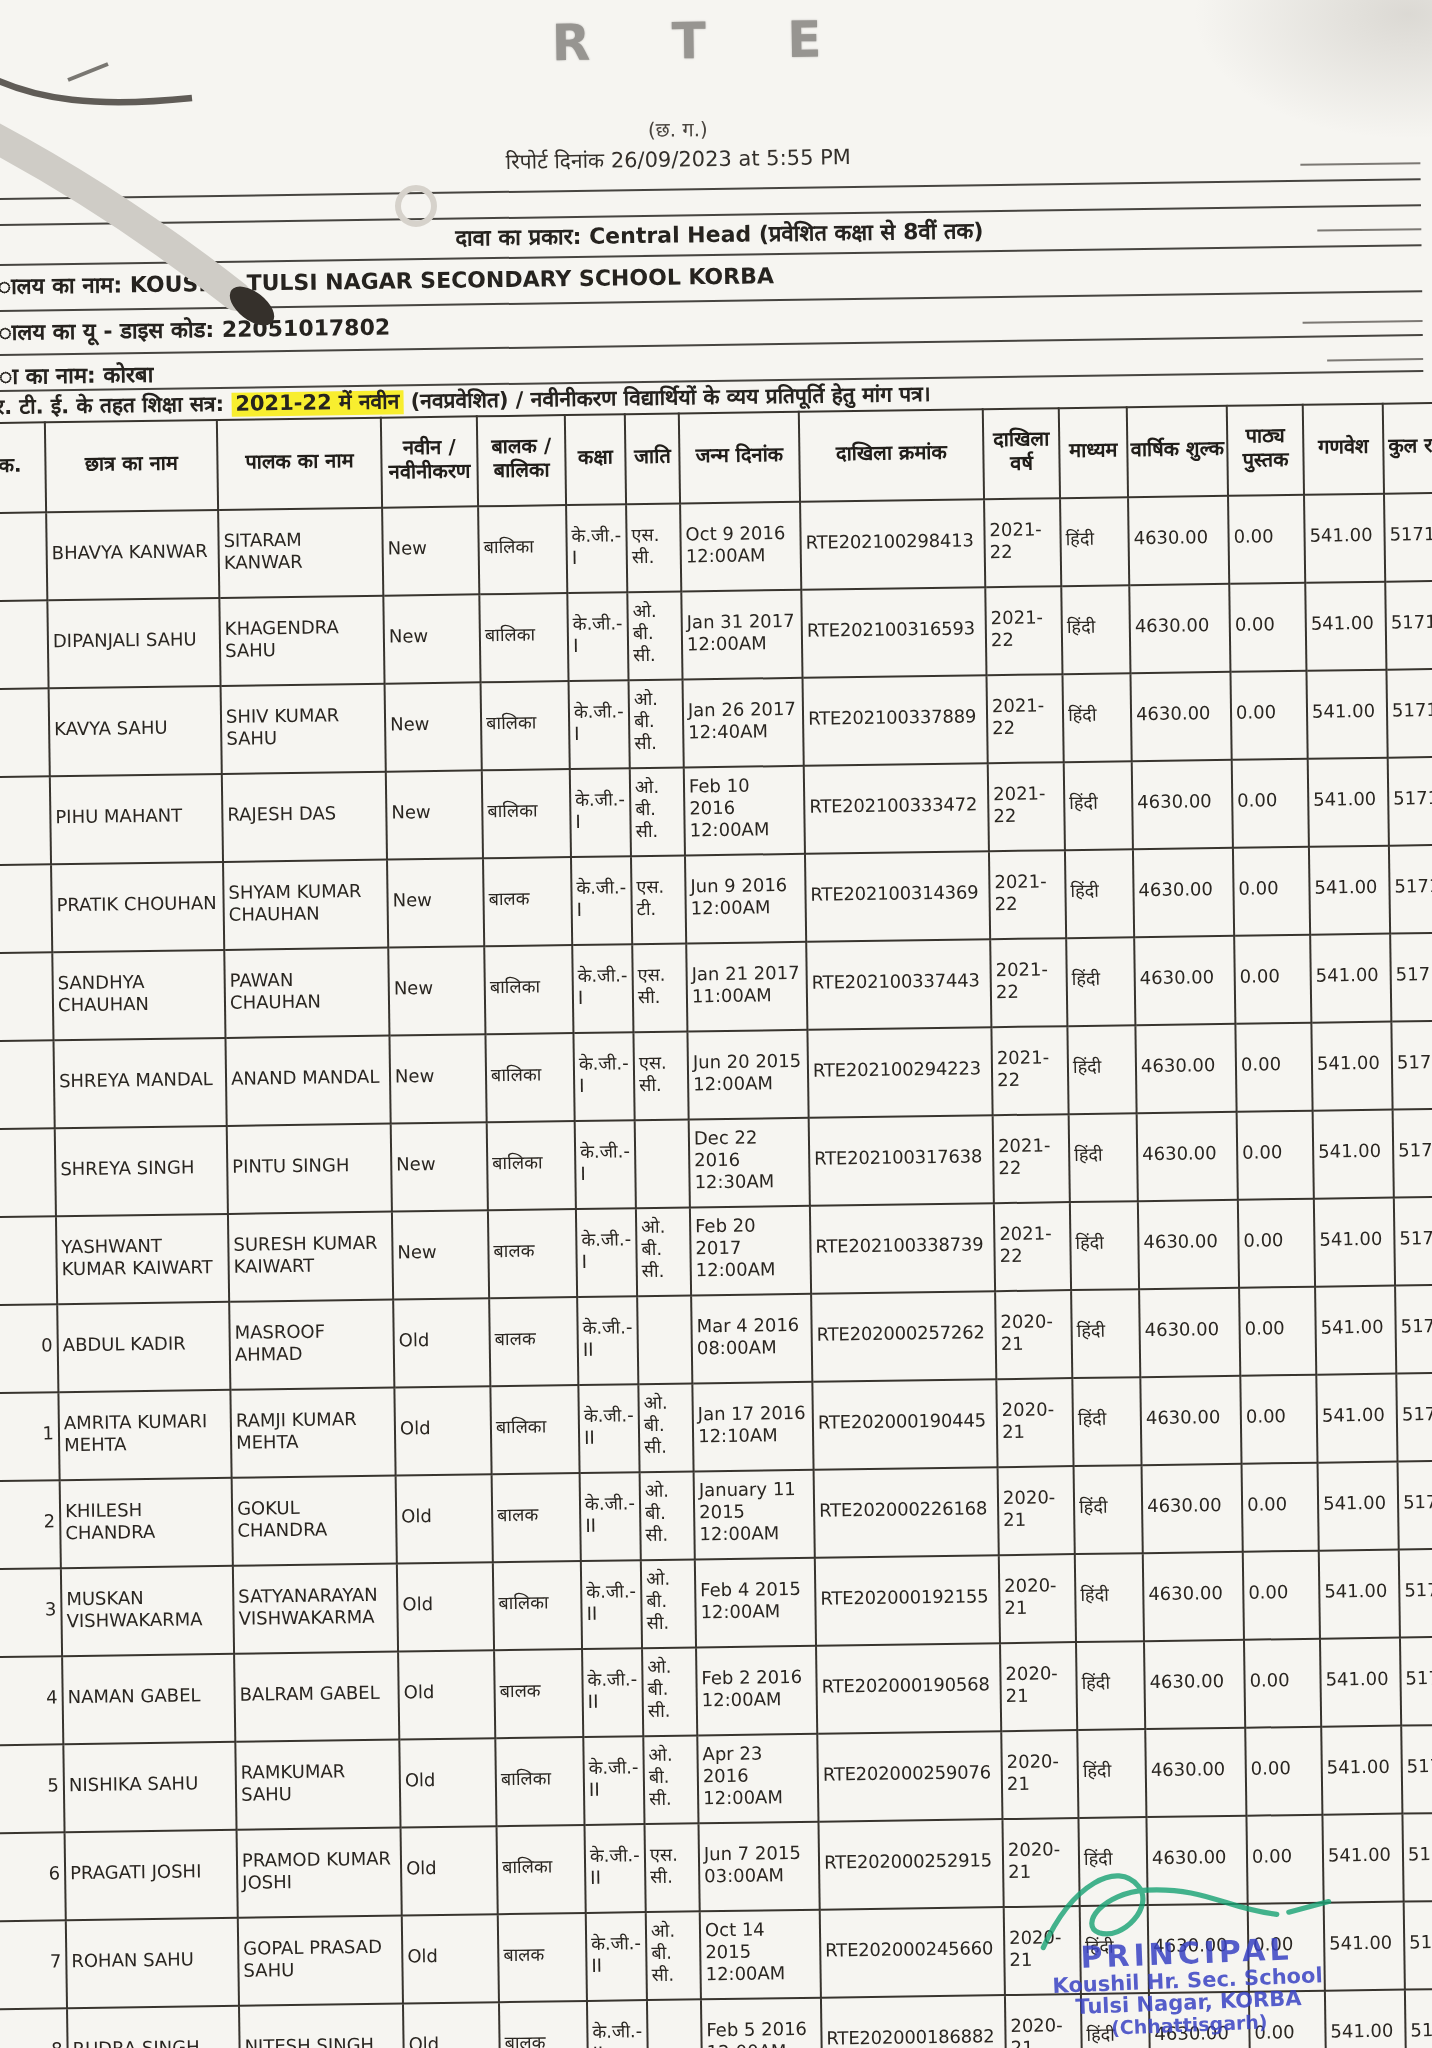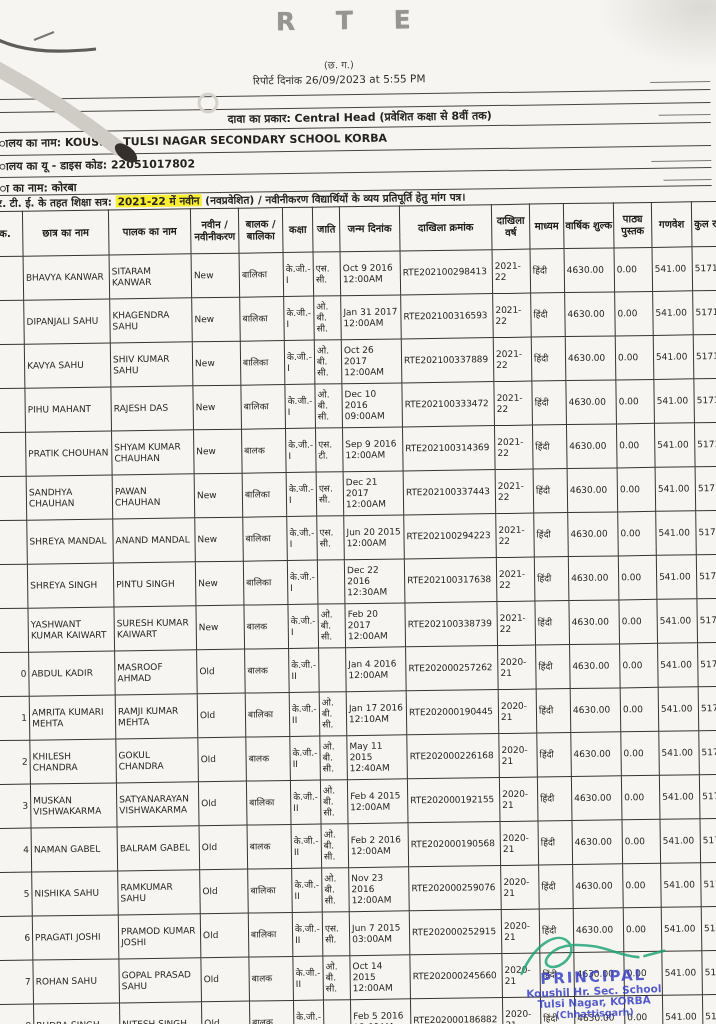--- a/index.html
+++ b/index.html
@@ -168,72 +168,72 @@
           <td class="c-total">5171.00</td>
         </tr>
         <tr>
           <td class="c-serial"></td>
           <td class="c-student">KAVYA SAHU</td>
           <td class="c-parent">SHIV KUMAR SAHU</td>
           <td class="c-status">New</td>
           <td class="c-gender">बालिका</td>
           <td class="c-cls">के.जी.-I</td>
           <td class="c-caste">ओ. बी. सी.</td>
-          <td class="c-dob">Oct 26 2017 12:00AM</td>
+          <td class="c-dob">Jan 26 2017 12:40AM</td>
           <td class="c-admission_no">RTE202100337889</td>
           <td class="c-year">2021-22</td>
           <td class="c-medium">हिंदी</td>
           <td class="c-fee">4630.00</td>
           <td class="c-textbook">0.00</td>
           <td class="c-uniform">541.00</td>
           <td class="c-total">5171.00</td>
         </tr>
         <tr>
           <td class="c-serial"></td>
           <td class="c-student">PIHU MAHANT</td>
           <td class="c-parent">RAJESH DAS</td>
           <td class="c-status">New</td>
           <td class="c-gender">बालिका</td>
           <td class="c-cls">के.जी.-I</td>
           <td class="c-caste">ओ. बी. सी.</td>
-          <td class="c-dob">Dec 10 2016 09:00AM</td>
+          <td class="c-dob">Feb 10 2016 12:00AM</td>
           <td class="c-admission_no">RTE202100333472</td>
           <td class="c-year">2021-22</td>
           <td class="c-medium">हिंदी</td>
           <td class="c-fee">4630.00</td>
           <td class="c-textbook">0.00</td>
           <td class="c-uniform">541.00</td>
           <td class="c-total">5171.00</td>
         </tr>
         <tr>
           <td class="c-serial"></td>
           <td class="c-student">PRATIK CHOUHAN</td>
           <td class="c-parent">SHYAM KUMAR CHAUHAN</td>
           <td class="c-status">New</td>
           <td class="c-gender">बालक</td>
           <td class="c-cls">के.जी.-I</td>
           <td class="c-caste">एस. टी.</td>
-          <td class="c-dob">Sep 9 2016 12:00AM</td>
+          <td class="c-dob">Jun 9 2016 12:00AM</td>
           <td class="c-admission_no">RTE202100314369</td>
           <td class="c-year">2021-22</td>
           <td class="c-medium">हिंदी</td>
           <td class="c-fee">4630.00</td>
           <td class="c-textbook">0.00</td>
           <td class="c-uniform">541.00</td>
           <td class="c-total">5171.00</td>
         </tr>
         <tr>
           <td class="c-serial"></td>
           <td class="c-student">SANDHYA CHAUHAN</td>
           <td class="c-parent">PAWAN CHAUHAN</td>
           <td class="c-status">New</td>
           <td class="c-gender">बालिका</td>
           <td class="c-cls">के.जी.-I</td>
           <td class="c-caste">एस. सी.</td>
-          <td class="c-dob">Dec 21 2017 12:00AM</td>
+          <td class="c-dob">Jan 21 2017 11:00AM</td>
           <td class="c-admission_no">RTE202100337443</td>
           <td class="c-year">2021-22</td>
           <td class="c-medium">हिंदी</td>
           <td class="c-fee">4630.00</td>
           <td class="c-textbook">0.00</td>
           <td class="c-uniform">541.00</td>
           <td class="c-total">5171.00</td>
         </tr>
         <tr>
           <td class="c-serial"></td>
@@ -287,21 +287,21 @@
           <td class="c-total">5171.00</td>
         </tr>
         <tr>
           <td class="c-serial">0</td>
           <td class="c-student">ABDUL KADIR</td>
           <td class="c-parent">MASROOF AHMAD</td>
           <td class="c-status">Old</td>
           <td class="c-gender">बालक</td>
           <td class="c-cls">के.जी.-II</td>
           <td class="c-caste"></td>
-          <td class="c-dob">Jan 4 2016 12:00AM</td>
+          <td class="c-dob">Mar 4 2016 08:00AM</td>
           <td class="c-admission_no">RTE202000257262</td>
           <td class="c-year">2020-21</td>
           <td class="c-medium">हिंदी</td>
           <td class="c-fee">4630.00</td>
           <td class="c-textbook">0.00</td>
           <td class="c-uniform">541.00</td>
           <td class="c-total">5171.00</td>
         </tr>
         <tr>
           <td class="c-serial">1</td>
@@ -321,21 +321,21 @@
           <td class="c-total">5171.00</td>
         </tr>
         <tr>
           <td class="c-serial">2</td>
           <td class="c-student">KHILESH CHANDRA</td>
           <td class="c-parent">GOKUL CHANDRA</td>
           <td class="c-status">Old</td>
           <td class="c-gender">बालक</td>
           <td class="c-cls">के.जी.-II</td>
           <td class="c-caste">ओ. बी. सी.</td>
-          <td class="c-dob">May 11 2015 12:40AM</td>
+          <td class="c-dob">January 11 2015 12:00AM</td>
           <td class="c-admission_no">RTE202000226168</td>
           <td class="c-year">2020-21</td>
           <td class="c-medium">हिंदी</td>
           <td class="c-fee">4630.00</td>
           <td class="c-textbook">0.00</td>
           <td class="c-uniform">541.00</td>
           <td class="c-total">5171.00</td>
         </tr>
         <tr>
           <td class="c-serial">3</td>
@@ -372,21 +372,21 @@
           <td class="c-total">5171.00</td>
         </tr>
         <tr>
           <td class="c-serial">5</td>
           <td class="c-student">NISHIKA SAHU</td>
           <td class="c-parent">RAMKUMAR SAHU</td>
           <td class="c-status">Old</td>
           <td class="c-gender">बालिका</td>
           <td class="c-cls">के.जी.-II</td>
           <td class="c-caste">ओ. बी. सी.</td>
-          <td class="c-dob">Nov 23 2016 12:00AM</td>
+          <td class="c-dob">Apr 23 2016 12:00AM</td>
           <td class="c-admission_no">RTE202000259076</td>
           <td class="c-year">2020-21</td>
           <td class="c-medium">हिंदी</td>
           <td class="c-fee">4630.00</td>
           <td class="c-textbook">0.00</td>
           <td class="c-uniform">541.00</td>
           <td class="c-total">5171.00</td>
         </tr>
         <tr>
           <td class="c-serial">6</td>

